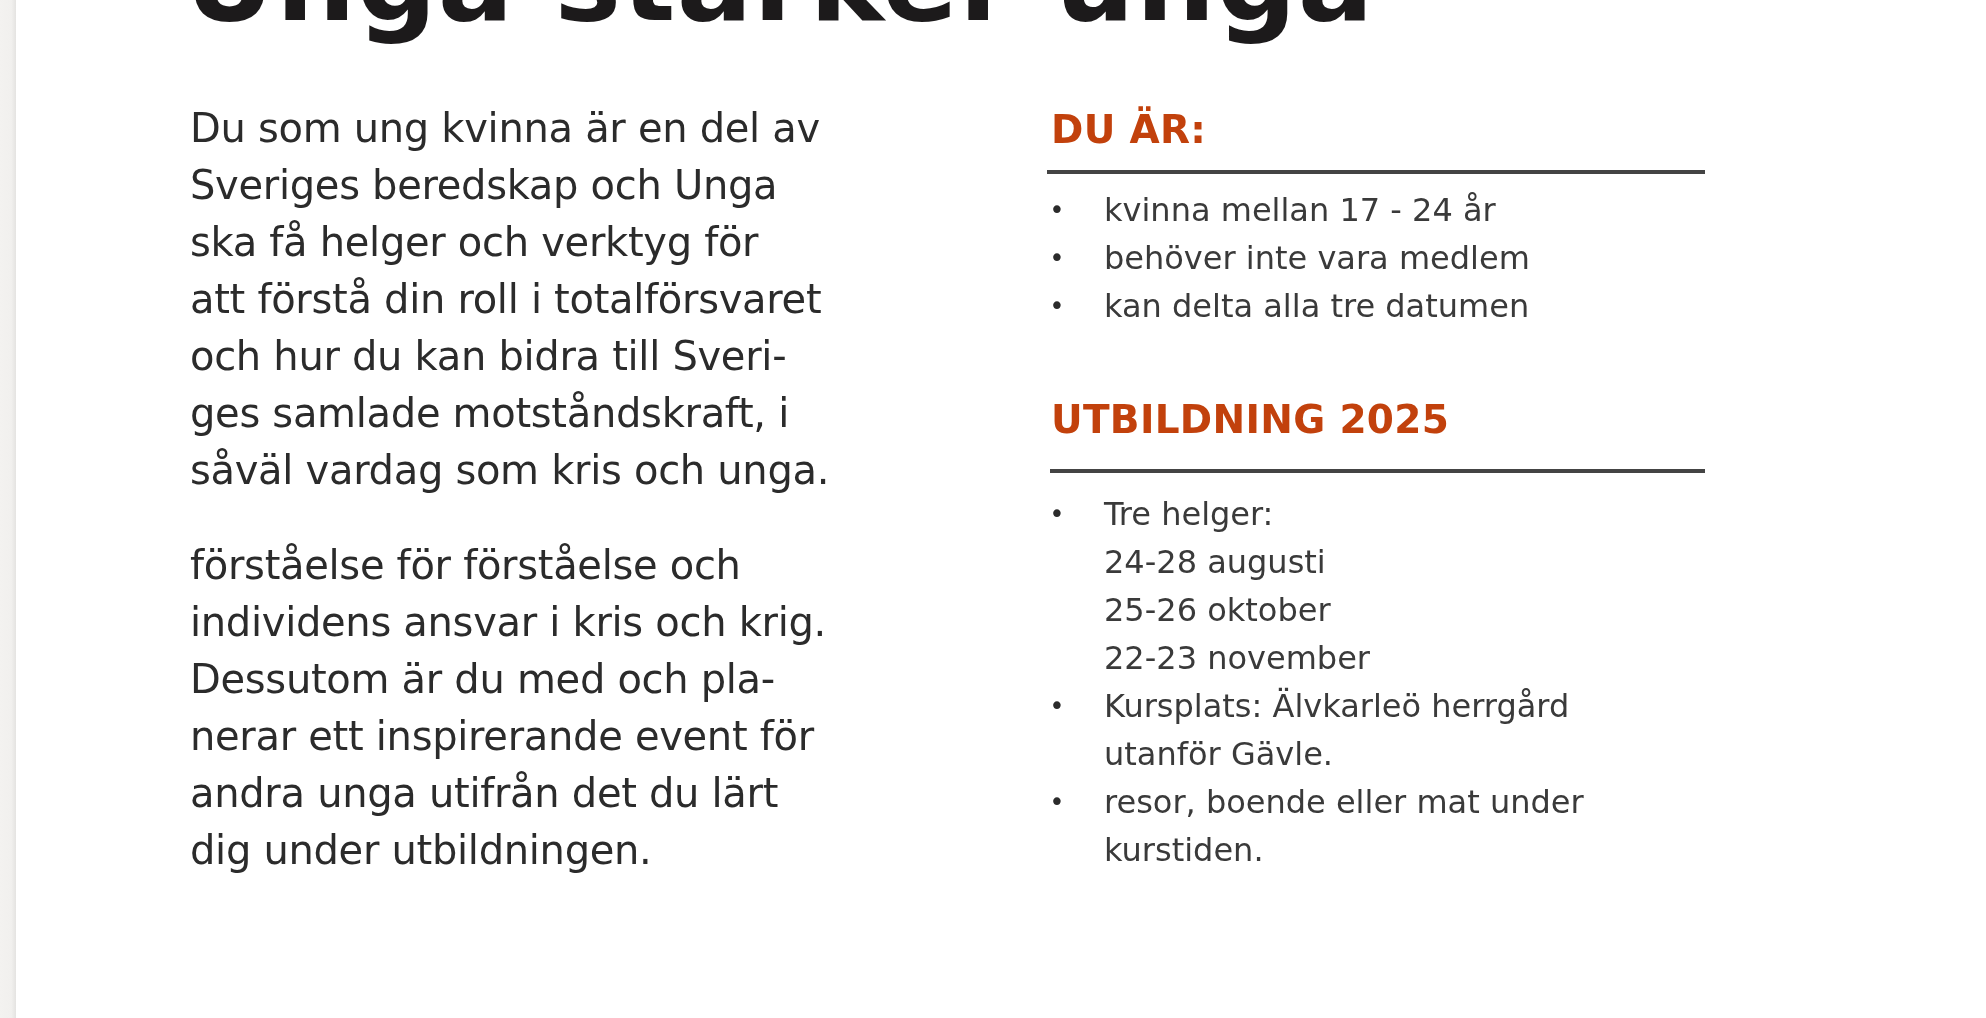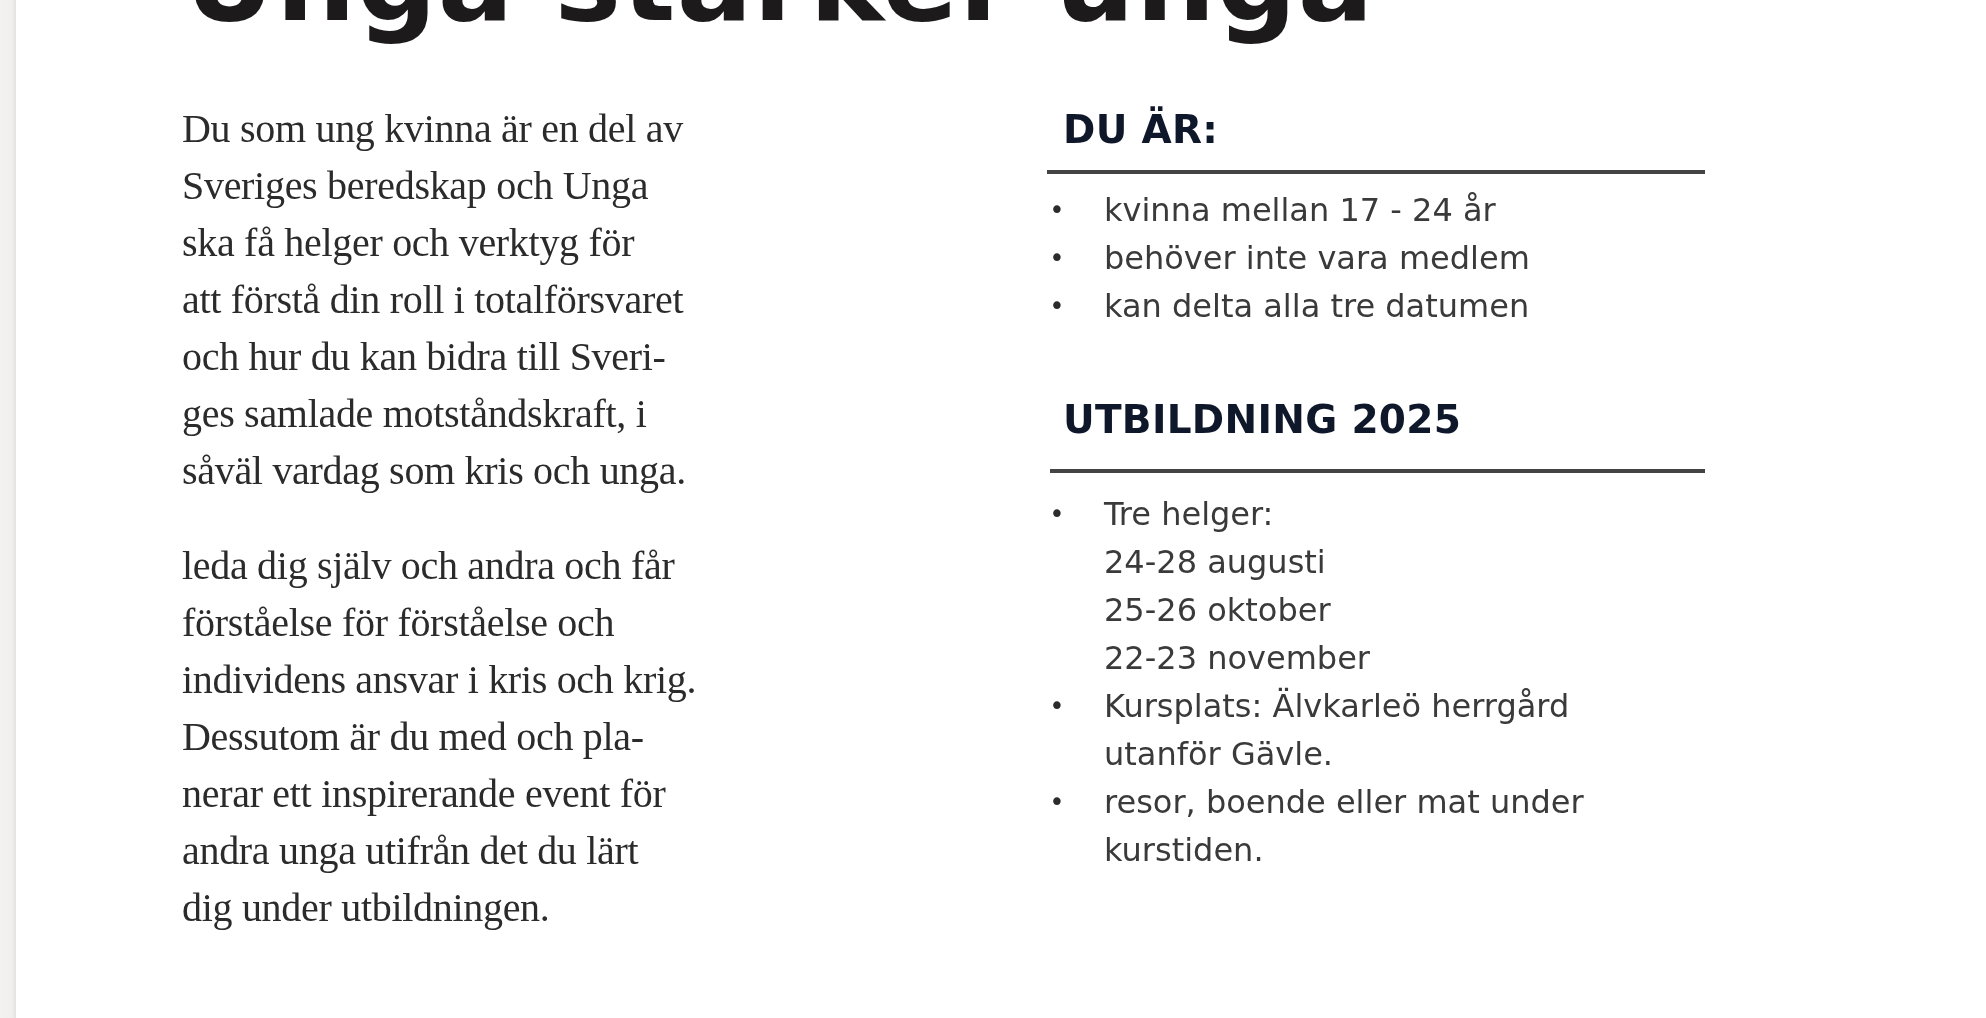--- a/index.html
+++ b/index.html
@@ -38,43 +38,42 @@
       color: #1c1a1b;
       white-space: nowrap;
     }
     .left-col {
       position: absolute;
       left: 182px;
       top: 100px;
       width: 720px;
     }
     .left-col p {
-      margin: 0 0 38px 0;
+      margin: 0 0 38px 8px;
       font-size: 40px;
       line-height: 57px;
       color: #2b2b2b;
       letter-spacing: -0.3px;
       white-space: nowrap;
-      font-family: Liberation Serif, serif;
     }
     .left-col .line { display: block; }
     .right-col {
       position: absolute;
       left: 1047px;
       top: 0;
       width: 660px;
     }
     .section-heading {
       position: absolute;
-      left: 16px;
+      left: 4px;
       margin: 0;
       font-weight: bold;
       font-size: 39px;
       line-height: 44px;
-      color: #0f172a;
+      color: #c2410c;
       white-space: nowrap;
       letter-spacing: 0.3px;
     }
     .rule {
       position: absolute;
       height: 4px;
       background: #444444;
     }
     .bullet-list {
       position: absolute;
@@ -114,21 +113,20 @@
     <p>
       <span class="line">Du som ung kvinna är en del av</span>
       <span class="line">Sveriges beredskap och Unga</span>
       <span class="line">ska få helger och verktyg för</span>
       <span class="line">att förstå din roll i totalförsvaret</span>
       <span class="line">och hur du kan bidra till Sveri-</span>
       <span class="line">ges samlade motståndskraft, i</span>
       <span class="line">såväl vardag som kris och unga.</span>
     </p>
     <p>
-      <span class="line">leda dig själv och andra och får</span>
       <span class="line">förståelse för förståelse och</span>
       <span class="line">individens ansvar i kris och krig.</span>
       <span class="line">Dessutom är du med och pla-</span>
       <span class="line">nerar ett inspirerande event för</span>
       <span class="line">andra unga utifrån det du lärt</span>
       <span class="line">dig under utbildningen.</span>
     </p>
   </div>
 
   <div class="right-col">

